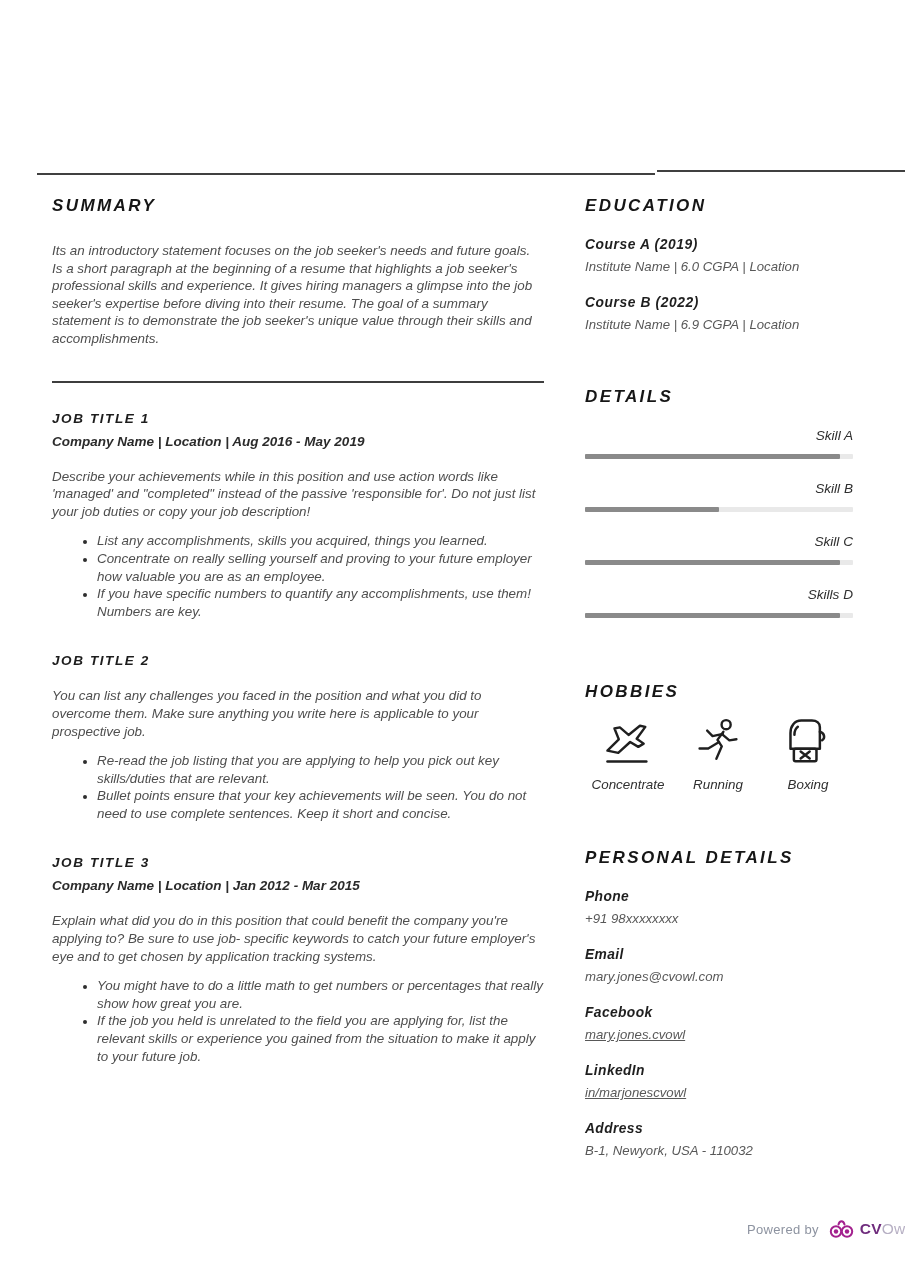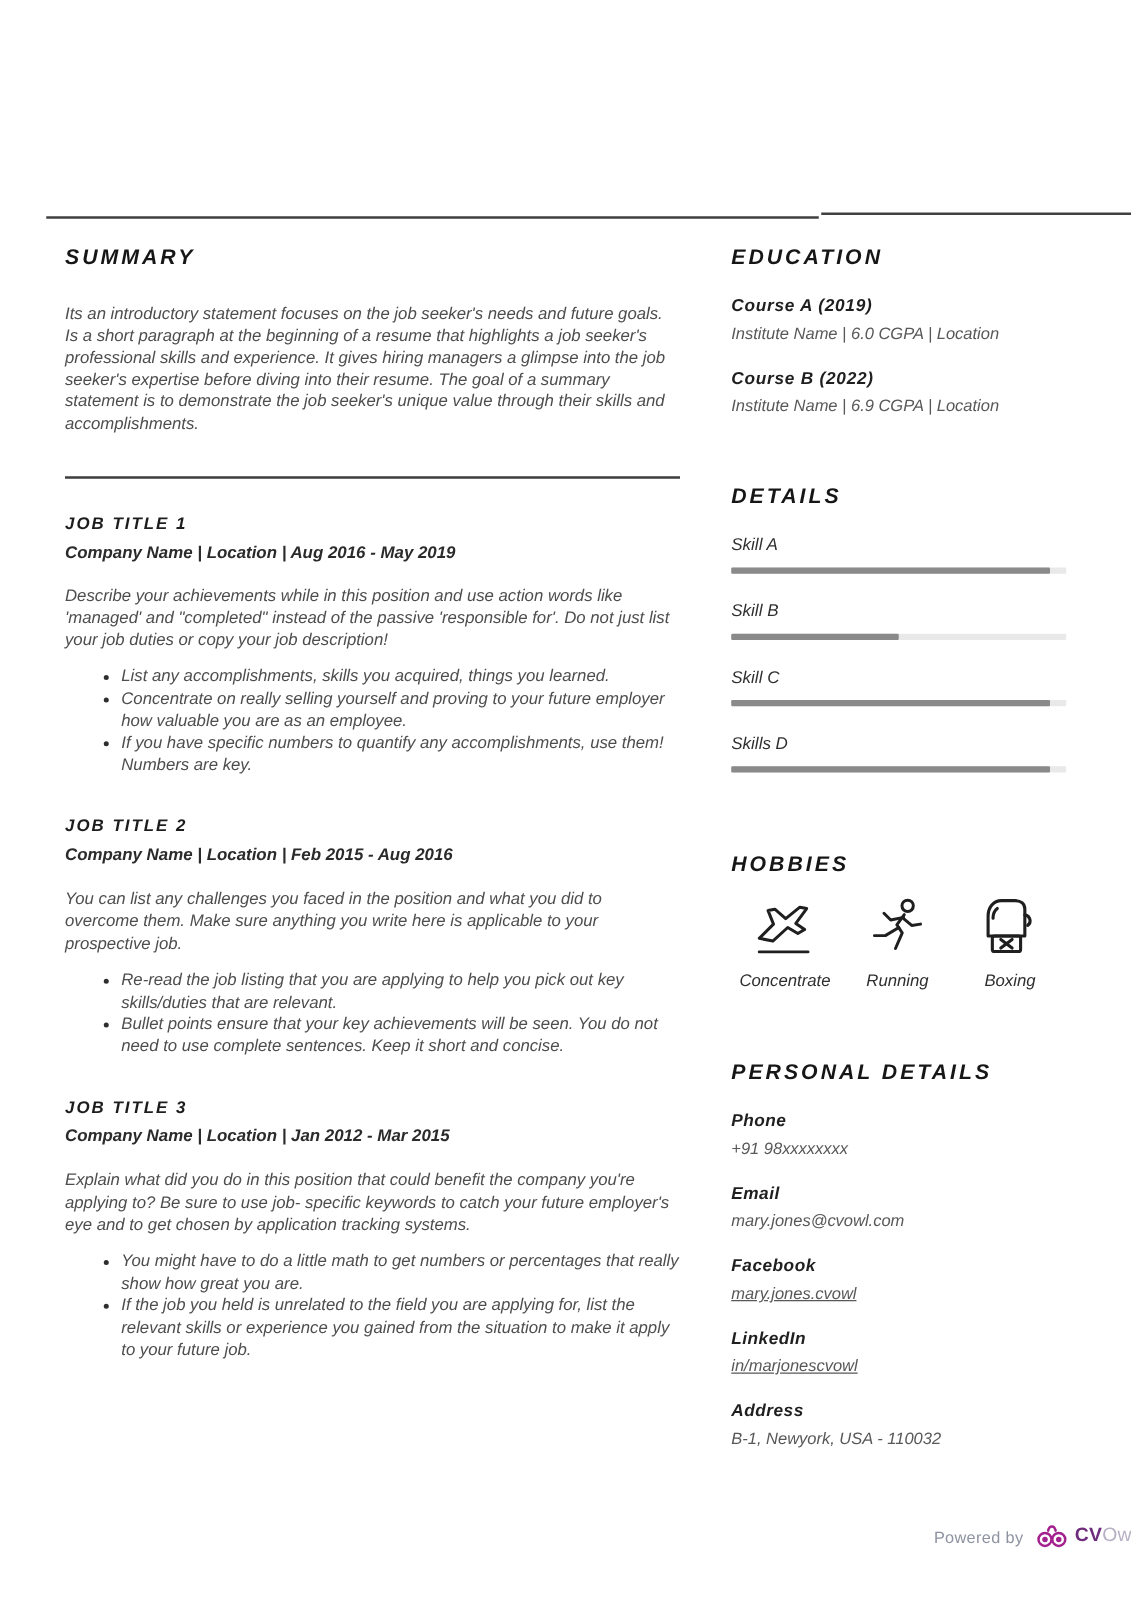--- a/index.html
+++ b/index.html
@@ -39,21 +39,21 @@
   .job li { font-size:13.4px; line-height:17.6px; color:#4e4e4e; }
   .job li::marker { color:#2e2e2e; font-size:12px; }
 
   
   .edu-item { margin-top:21px; }
   .edu-course { font-size:13.8px; font-weight:700; letter-spacing:0.6px; color:#1f1f1f; }
   .edu-meta { margin-top:7px; font-size:13.2px; color:#585858; }
 
   
   .skills-block { margin-top:55px; }
-  .skill-item { margin-top:22px; }
+  .skill-item { margin-top:22px;text-align:right; }
   .skill-item:first-of-type { margin-top:21px; }
   .skill-label { font-size:13.6px; color:#2f2f2f; }
   .skill-track { margin-top:11px; width:100%; height:5px; background:#e9e9e9; border-radius:1px; }
   .skill-fill { height:5px; background:#8a8a8a; border-radius:1px; }
 
   
   .hobbies-block { margin-top:64px; }
   .hobby-row { margin-top:14px; display:flex; justify-content:space-between; padding:0 8px 0 6px; }
   .hobby { display:flex; flex-direction:column; align-items:center; width:74px; }
   .hobby svg { width:52px; height:52px; stroke:#1f1f1f; fill:none; stroke-width:2.2; stroke-linecap:round; stroke-linejoin:round; }
@@ -98,21 +98,20 @@
         <p class="body-text job-desc">Describe your achievements while in this position and use action words like 'managed' and "completed" instead of the passive 'responsible for'. Do not just list your job duties or copy your job description!</p>
         <ul>
           <li>List any accomplishments, skills you acquired, things you learned.</li>
           <li>Concentrate on really selling yourself and proving to your future employer how valuable you are as an employee.</li>
           <li>If you have specific numbers to quantify any accomplishments, use them! Numbers are key.</li>
         </ul>
       </div>
 
       <div class="job">
         <div class="job-title">JOB TITLE 2</div>
-        <div class="job-meta">Company Name  |  Location  |  Feb 2015 - Aug 2016</div>
         <p class="body-text job-desc">You can list any challenges you faced in the position and what you did to overcome them. Make sure anything you write here is applicable to your prospective job.</p>
         <ul>
           <li>Re-read the job listing that you are applying to help you pick out key skills/duties that are relevant.</li>
           <li>Bullet points ensure that your key achievements will be seen. You do not need to use complete sentences. Keep it short and concise.</li>
         </ul>
       </div>
 
       <div class="job">
         <div class="job-title">JOB TITLE 3</div>
         <div class="job-meta">Company Name  |  Location  |  Jan 2012 - Mar 2015</div>

